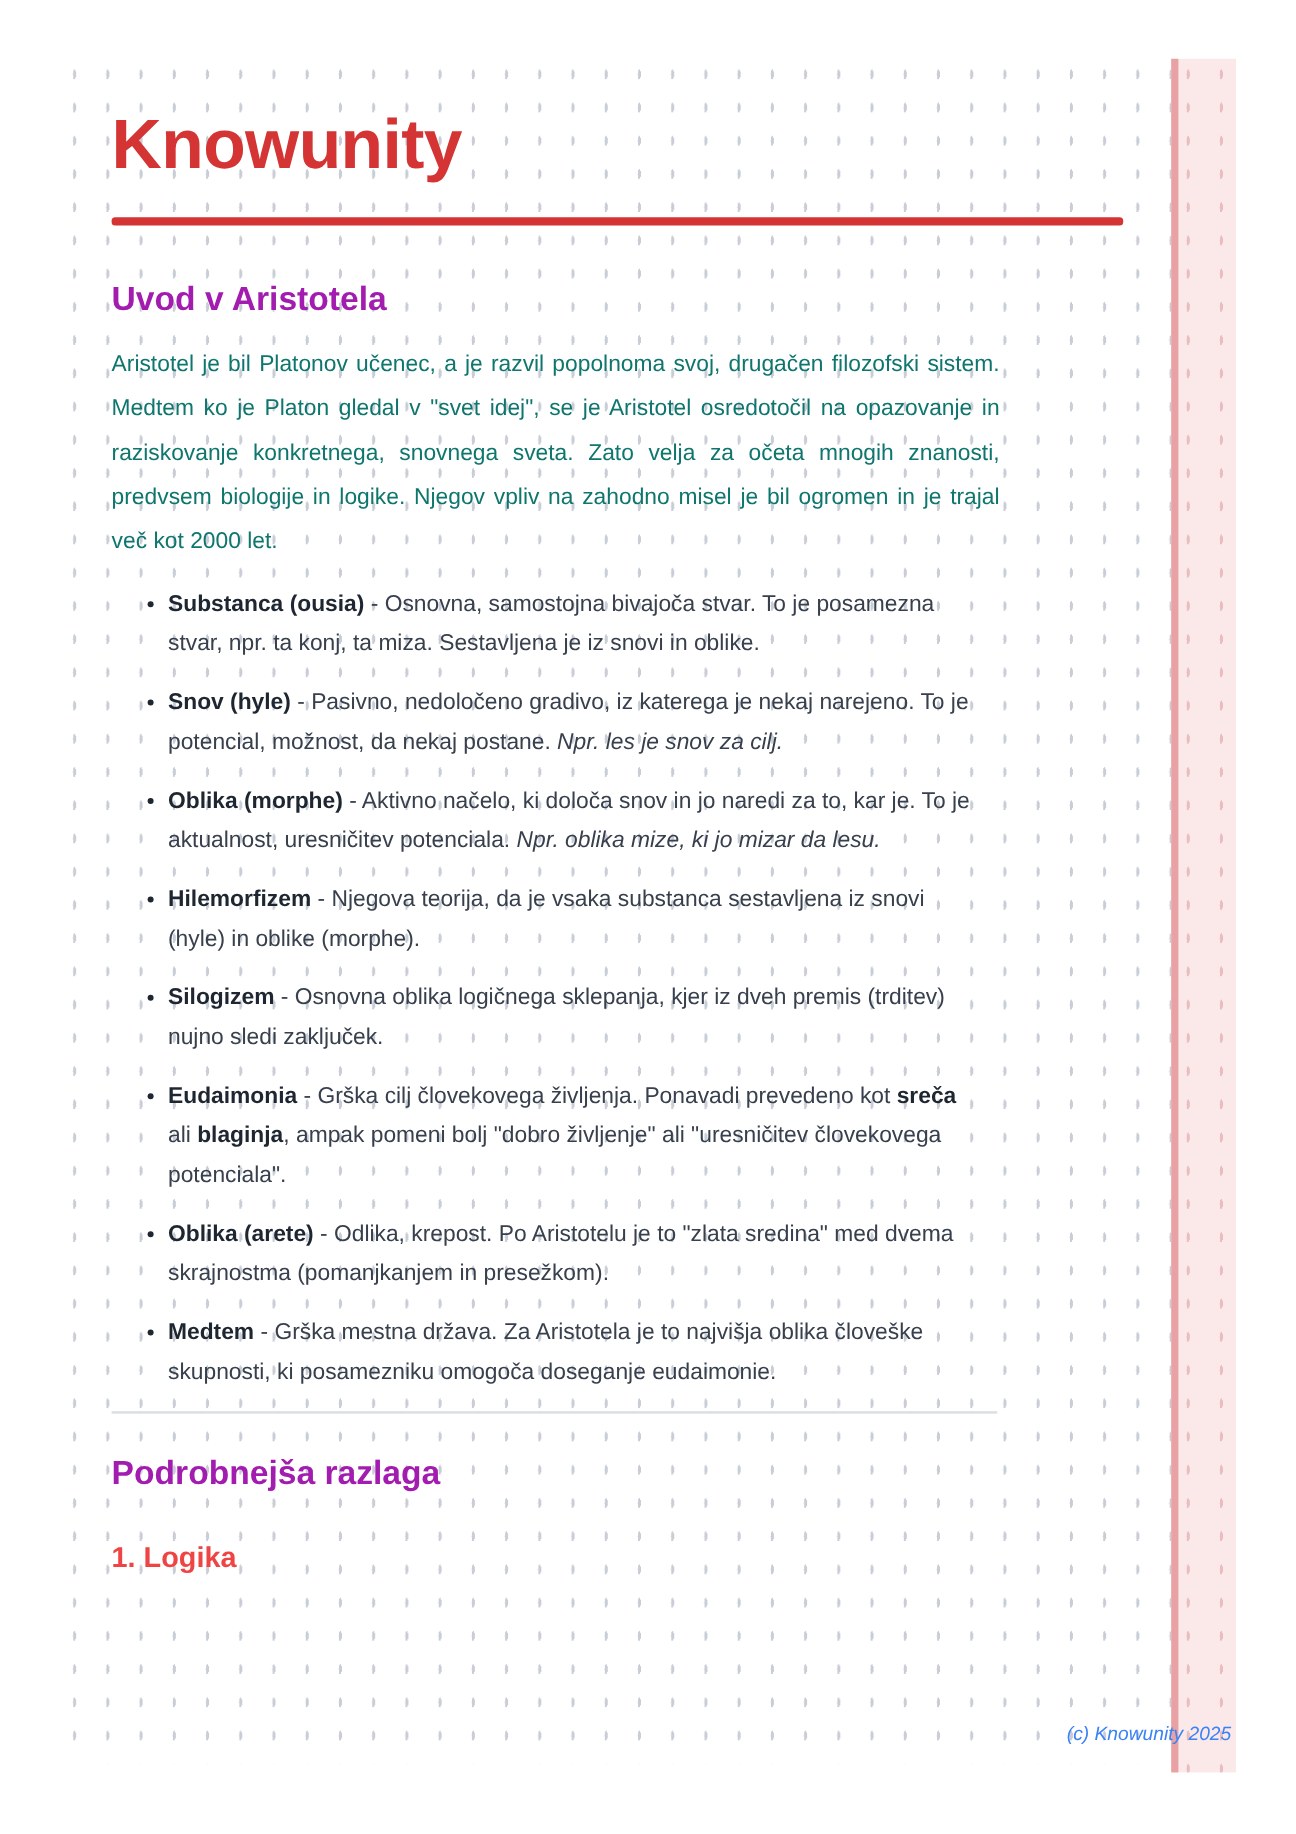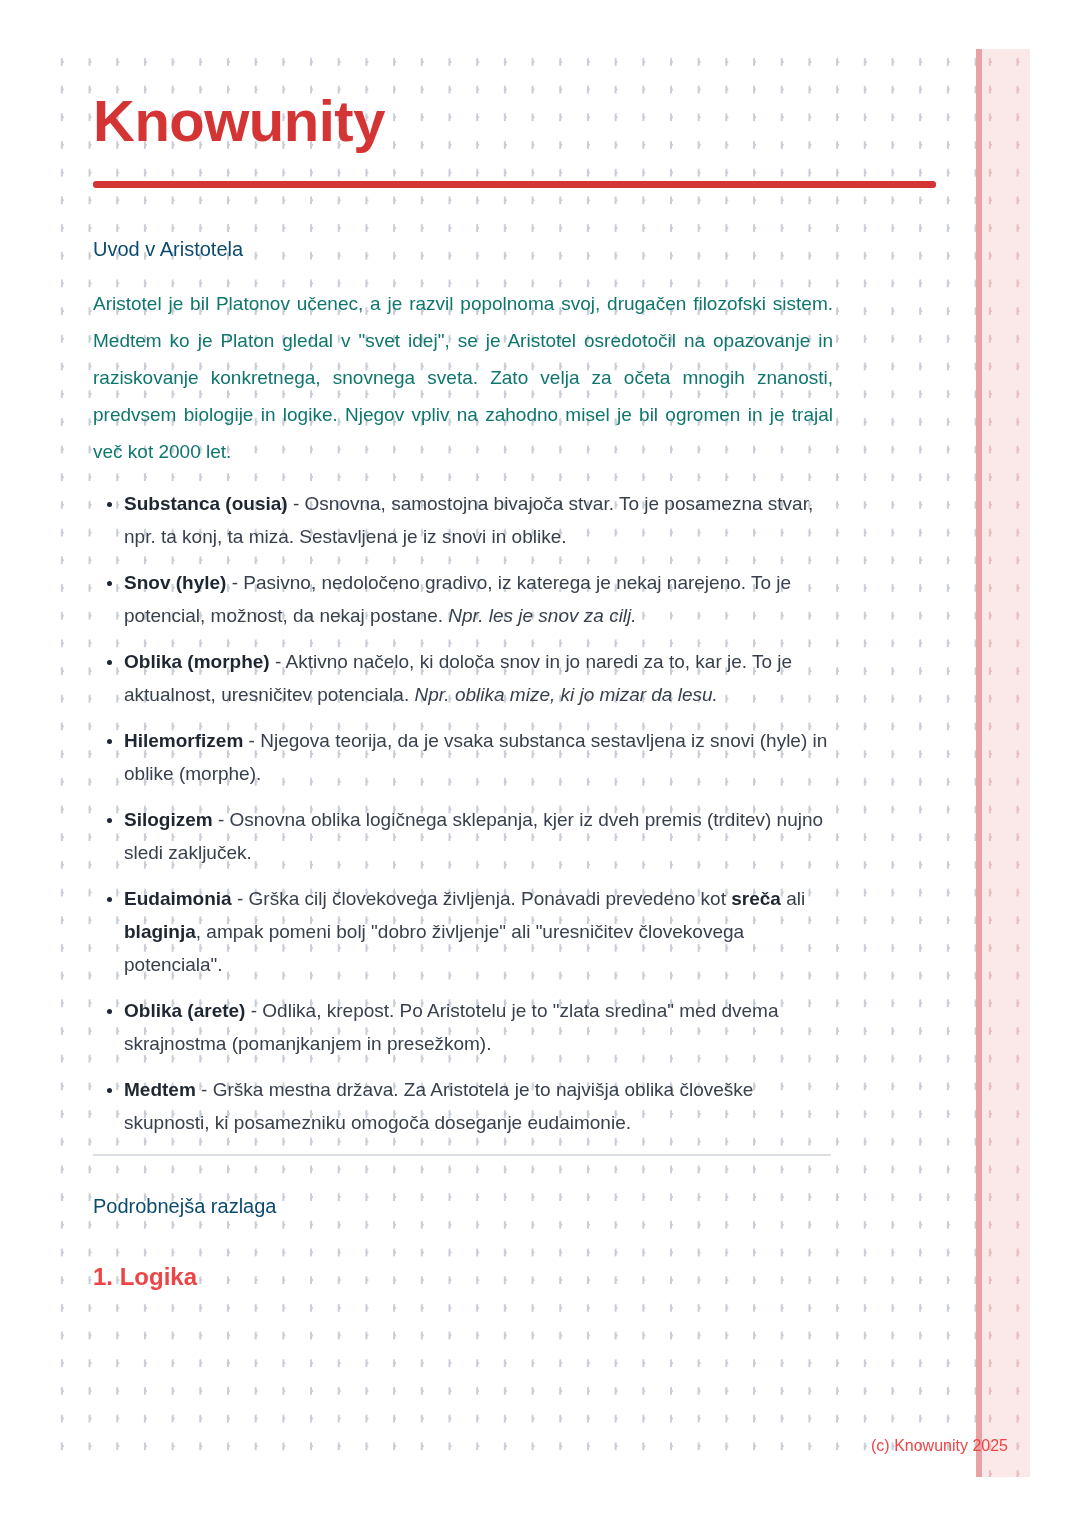--- a/index.html
+++ b/index.html
@@ -54,45 +54,45 @@
     color: #d43434;
   }
   .title-rule {
     margin-top: 26px;
     width: 843px;
     height: 7px;
     border-radius: 3px;
     background: #d43434;
   }
   h2.section-heading {
-    font-size: 20px;
+    font-size: 28px;
     line-height: 38px;
-    font-weight: 400;
-    color: #0c4a6e;
+    font-weight: 700;
+    color: #a21caf;
     margin: 0;
   }
   h2.intro-heading    { margin-top: 42px; }
   h2.concepts-heading { margin-top: 19px; }
   h2.detail-heading   { margin-top: 31px; }
   p.intro-paragraph {
     margin: 17px 0 0 0;
     font-size: 19px;
     line-height: 37px;
     text-align: justify;
     color: #0f766e;
   }
   ul.concepts-list {
     margin: 17px 0 0 0;
     padding: 0 0 0 31px;
     list-style: disc outside;
     font-size: 19px;
     line-height: 33px;
     color: #38404d;
   }
-  ul.concepts-list li { margin: 0; }
+  ul.concepts-list li { margin: 16px; }
   ul.concepts-list li + li { margin-top: 13px; }
   ul.concepts-list li::marker { color: #1e2631; font-size: 17px; }
   ul.concepts-list strong { color: #1e2631; font-weight: 700; }
   ul.concepts-list em { font-style: italic; color: #38404d; }
   hr.section-divider {
     border: none;
     margin: 15px 0 0 0;
     width: 738px;
     height: 2px;
     background: #dadee3;
@@ -100,24 +100,25 @@
   h3.subsection-heading {
     margin: 36px 0 0 0;
     font-size: 24px;
     line-height: 32px;
     font-weight: 700;
     color: #ef4444;
   }
   .watermark {
     position: absolute;
     top: 1437px;
-    right: 72px;
+    right: 54px;
     font-size: 16px;
-    color: #ef4444;
+    color: #3b82f6;
     z-index: 5;
+    font-style: italic;
   }
 </style>
 </head>
 <body>
 
 <div class="dot-grid"></div>
 <div class="margin-stripe"></div>
 
 <main class="content">
   <h1 class="page-title">Knowunity</h1>

